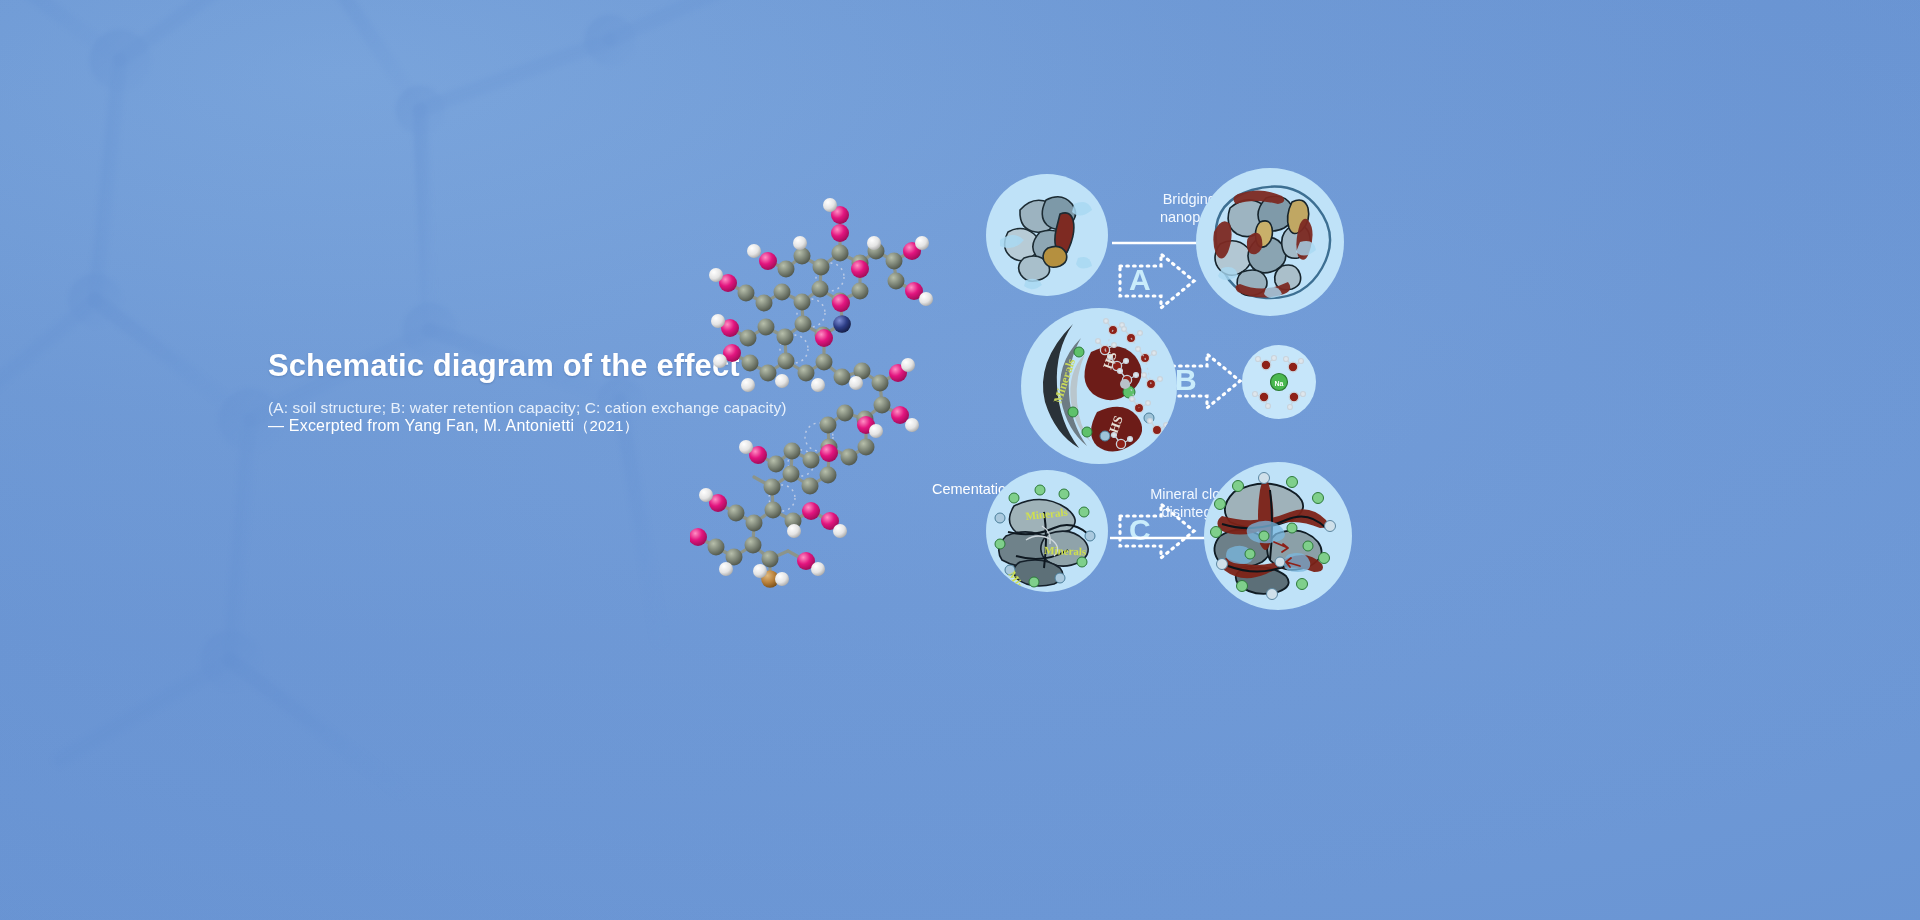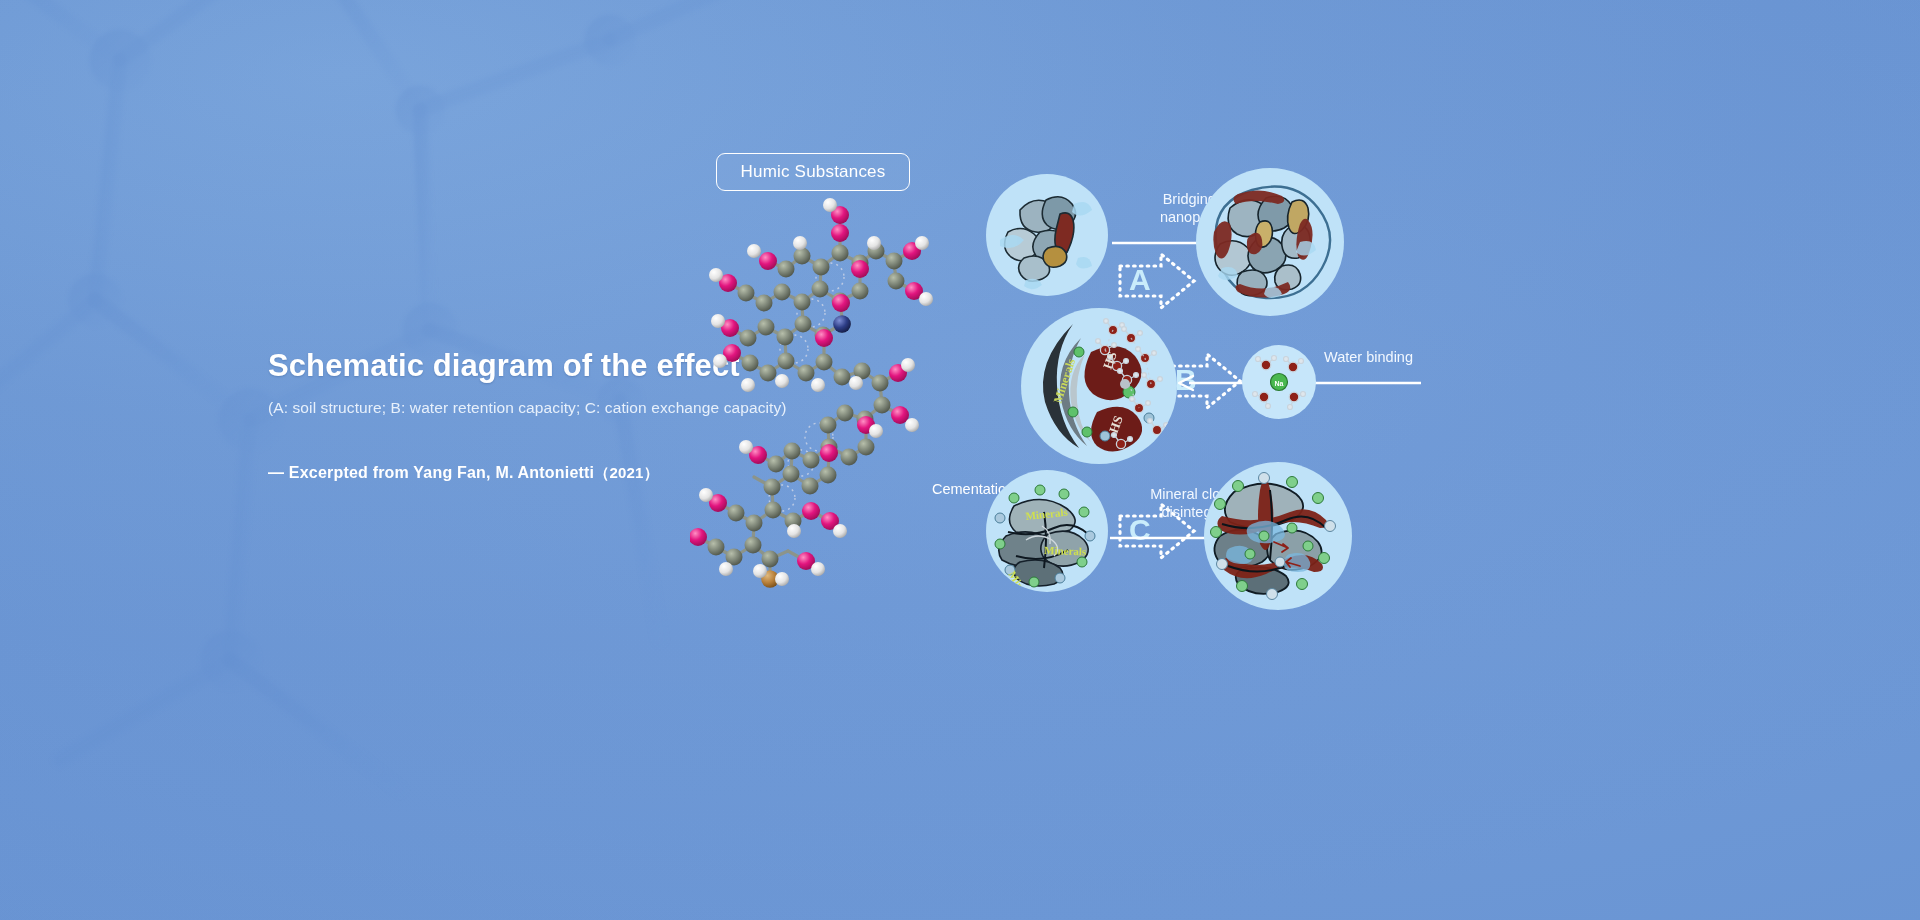--- a/index.html
+++ b/index.html
@@ -16,21 +16,21 @@
   .bg-lattice{position:absolute;inset:0;opacity:.5;pointer-events:none;}
   .bg-vignette{position:absolute;inset:0;pointer-events:none;
     background:radial-gradient(140% 120% at 55% 45%, rgba(255,255,255,.05) 0%, rgba(40,80,150,.10) 78%, rgba(30,66,134,.20) 100%);}
 
   
   .left-copy{position:absolute;left:268px;top:346px;width:560px;color:#fff;}
   .headline{font-size:31px;line-height:1.28;font-weight:700;letter-spacing:.1px;
     color:#ffffff;text-shadow:0 1px 2px rgba(25,55,110,.25);}
   .headline span{display:block;}
   .subline{margin-top:13px;font-size:15.5px;color:#e7f0fb;font-weight:400;letter-spacing:.1px;}
-  .credit{margin-top:47px;font-size:16px;font-weight:700;color:#ffffff;letter-spacing:.2px;}
+  .credit{font-size:16px;font-weight:400;color:#ffffff;letter-spacing:.2px;}
   .credit .yr{font-size:15px;}
 
   
   .badge{position:absolute;left:716px;top:153px;width:192px;height:36px;
     border:1.6px solid #ffffff;border-radius:9px;
     display:flex;align-items:center;justify-content:center;
     color:#fff;font-size:17px;letter-spacing:.2px;background:rgba(255,255,255,.03);}
 
   
   .molecule{position:absolute;left:690px;top:185px;width:270px;height:420px;}
@@ -104,23 +104,20 @@
   <div class="left-copy">
     <div class="headline">
       <span>Schematic diagram of the effect</span>
     </div>
     <div class="subline">(A: soil structure; B: water retention capacity; C: cation exchange capacity)</div>
     <div class="credit">
       <span>— Excerpted from Yang Fan, M. Antonietti</span><span class="yr">（2021）</span>
     </div>
   </div>
 
-  <div class="badge">
-    <span>Humic Substances</span>
-  </div>
 
   <svg class="molecule" viewBox="0 0 270 420">
     <defs>
       <radialGradient id="gC" cx="35%" cy="30%" r="75%">
         <stop offset="0%" stop-color="#b7bfab"></stop>
           <stop offset="55%" stop-color="#7d8577"></stop>
           <stop offset="100%" stop-color="#4e5449"></stop>
       </radialGradient>
       <radialGradient id="gO" cx="35%" cy="30%" r="75%">
         <stop offset="0%" stop-color="#ff8fc4"></stop>
@@ -450,27 +447,20 @@
           <line x1="106" y1="72" x2="118" y2="100"></line>
         </g>
         <circle cx="104" cy="76" r="5" fill="#b9c2c8" stroke="none"></circle>
       </g>
       <text class="inlab" x="90" y="62" font-size="13" fill="#e8e2d8" transform="rotate(-70 90 62)" font-family="Liberation Serif, serif" font-weight="bold">HS</text>
       <text class="inlab" x="96" y="126" font-size="13" fill="#e8e2d8" transform="rotate(-70 96 126)" font-family="Liberation Serif, serif" font-weight="bold">HS</text>
       <text class="inlab" x="40" y="96" font-size="12" fill="#c9d95a" transform="rotate(-72 40 96)" font-family="Liberation Serif, serif" font-weight="bold">Minerals</text>
     </svg>
   </div>
 
-  <div class="flow" style="left:1175px;top:348px;width:248px;">
-    <div class="lab" style="text-align:right;padding-right:10px;">Water binding</div>
-    <svg width="248" height="22" viewBox="0 0 248 22" style="margin-top:6px;">
-      <line x1="246" y1="11" x2="14" y2="11" stroke="#ffffff" stroke-width="2.4"></line>
-      <path d="M18 4 L4 11 L18 18" fill="none" stroke="#ffffff" stroke-width="2.4" stroke-linecap="round" stroke-linejoin="round"></path>
-    </svg>
-  </div>
 
   <div class="circ sm" style="left:1242px;top:345px;width:74px;height:74px;">
     <svg viewBox="0 0 74 74">
       <circle cx="37" cy="37" r="8.5" fill="#49b84f" stroke="#2a7a31" stroke-width="1.2"></circle>
       <text x="37" y="40.5" font-size="7" fill="#ffffff" text-anchor="middle" font-family="Liberation Sans, sans-serif" font-weight="bold">Na</text>
       <g stroke="#c9d4dd" stroke-width="1.2">
         <g>
             <line x1="24" y1="20" x2="17" y2="15"></line>
             <line x1="24" y1="20" x2="31" y2="14"></line>
            <circle cx="24" cy="20" r="4.8" fill="#8e2118"></circle>

